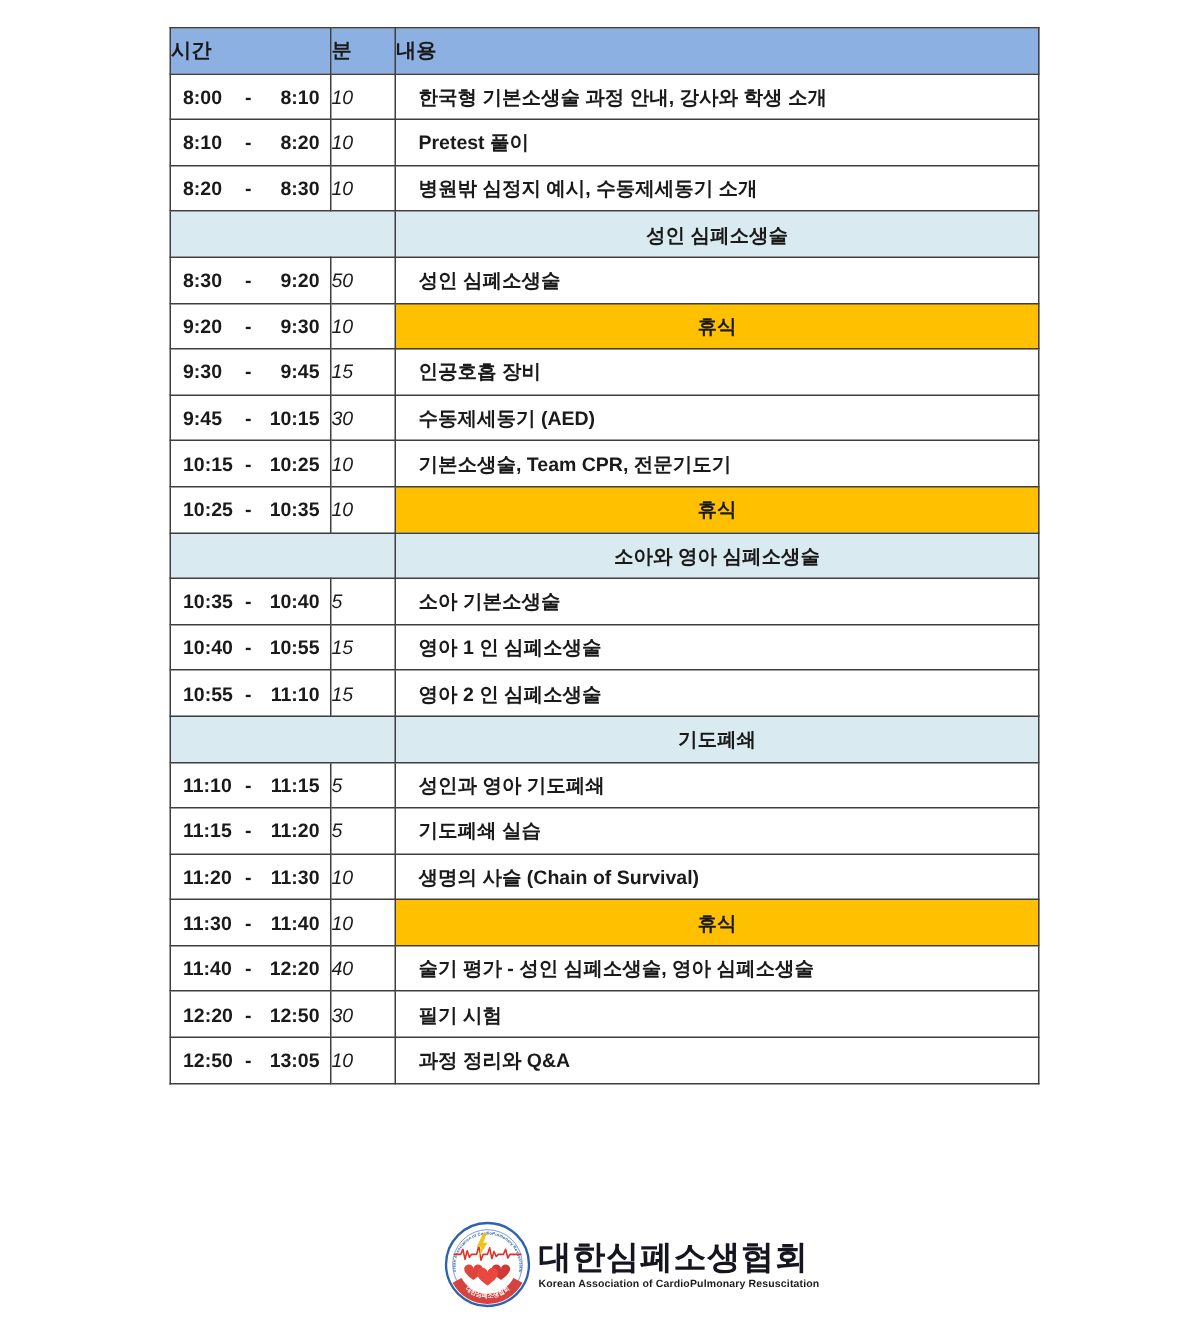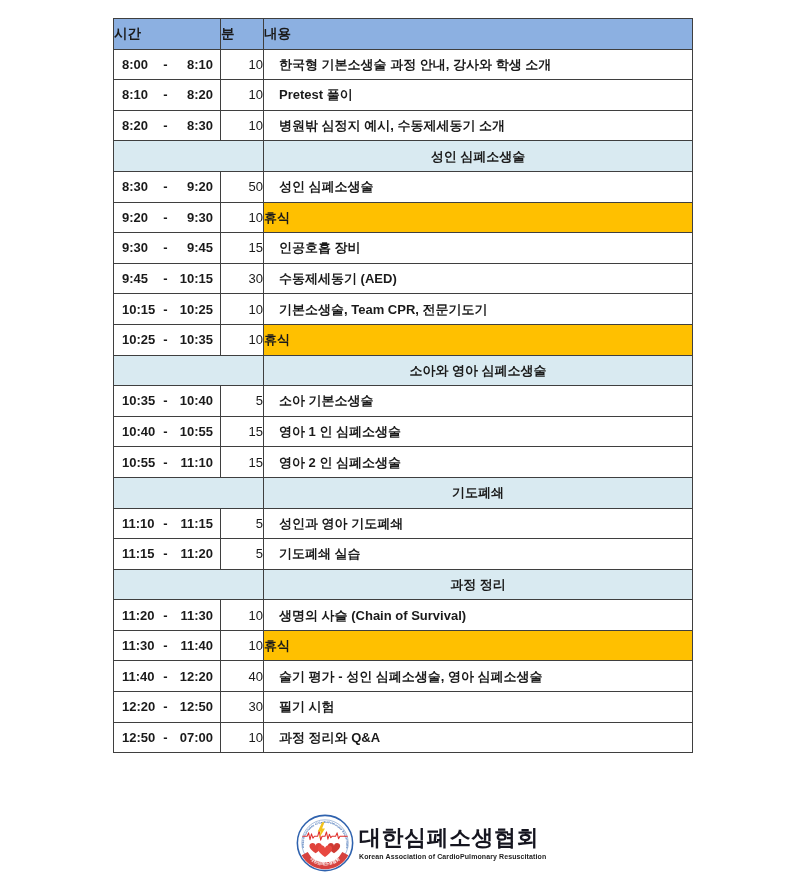--- a/index.html
+++ b/index.html
@@ -45,30 +45,30 @@
     text-align:left;
   }
   .time-wrap{
     display:flex;justify-content:space-between;align-items:center;
     padding:0 7px 0 8px;
     font-weight:bold;
   }
   .t-start{width:40px;text-align:left;}
   .t-dash{flex:0 0 auto;}
   .t-end{width:44px;text-align:right;}
-  td.min{text-align:right;}
+  td.min{text-align:left;font-style:italic;}
   td.content{
     font-weight:700;
     text-align:left;
     padding-left:15px;
     margin-top:12px;
   }
   td.break-cell{
     background:var(--break-fill);
-    text-align:left;
+    text-align:center;
     padding-left:0;
   }
   tr.row-section td{background:var(--section-fill);}
   td.sec-title{
     font-weight:700;
     text-align:center;
   }
   
   .logo{
     position:absolute;left:296px;top:814px;
@@ -263,24 +263,20 @@
           <td class="time">
             <div class="time-wrap">
               <span class="t-start">11:15</span>
               <span class="t-dash">-</span>
               <span class="t-end">11:20</span>
             </div>
           </td>
           <td class="min">5</td>
           <td class="content">기도폐쇄 실습</td>
         </tr>
-        <tr class="row-section">
-          <td class="sec-left" colspan="2"></td>
-          <td class="sec-title">과정 정리</td>
-        </tr>
         <tr class="row-item">
           <td class="time">
             <div class="time-wrap">
               <span class="t-start">11:20</span>
               <span class="t-dash">-</span>
               <span class="t-end">11:30</span>
             </div>
           </td>
           <td class="min">10</td>
           <td class="content">생명의 사슬 (Chain of Survival)</td>
@@ -316,21 +312,21 @@
             </div>
           </td>
           <td class="min">30</td>
           <td class="content">필기 시험</td>
         </tr>
         <tr class="row-item">
           <td class="time">
             <div class="time-wrap">
               <span class="t-start">12:50</span>
               <span class="t-dash">-</span>
-              <span class="t-end">07:00</span>
+              <span class="t-end">13:05</span>
             </div>
           </td>
           <td class="min">10</td>
           <td class="content">과정 정리와 Q&amp;A</td>
         </tr>
       </tbody>
   </table>
 
   <div class="logo">
     <svg class="emblem" width="58" height="58" viewBox="0 0 60 60" xmlns="http://www.w3.org/2000/svg">

